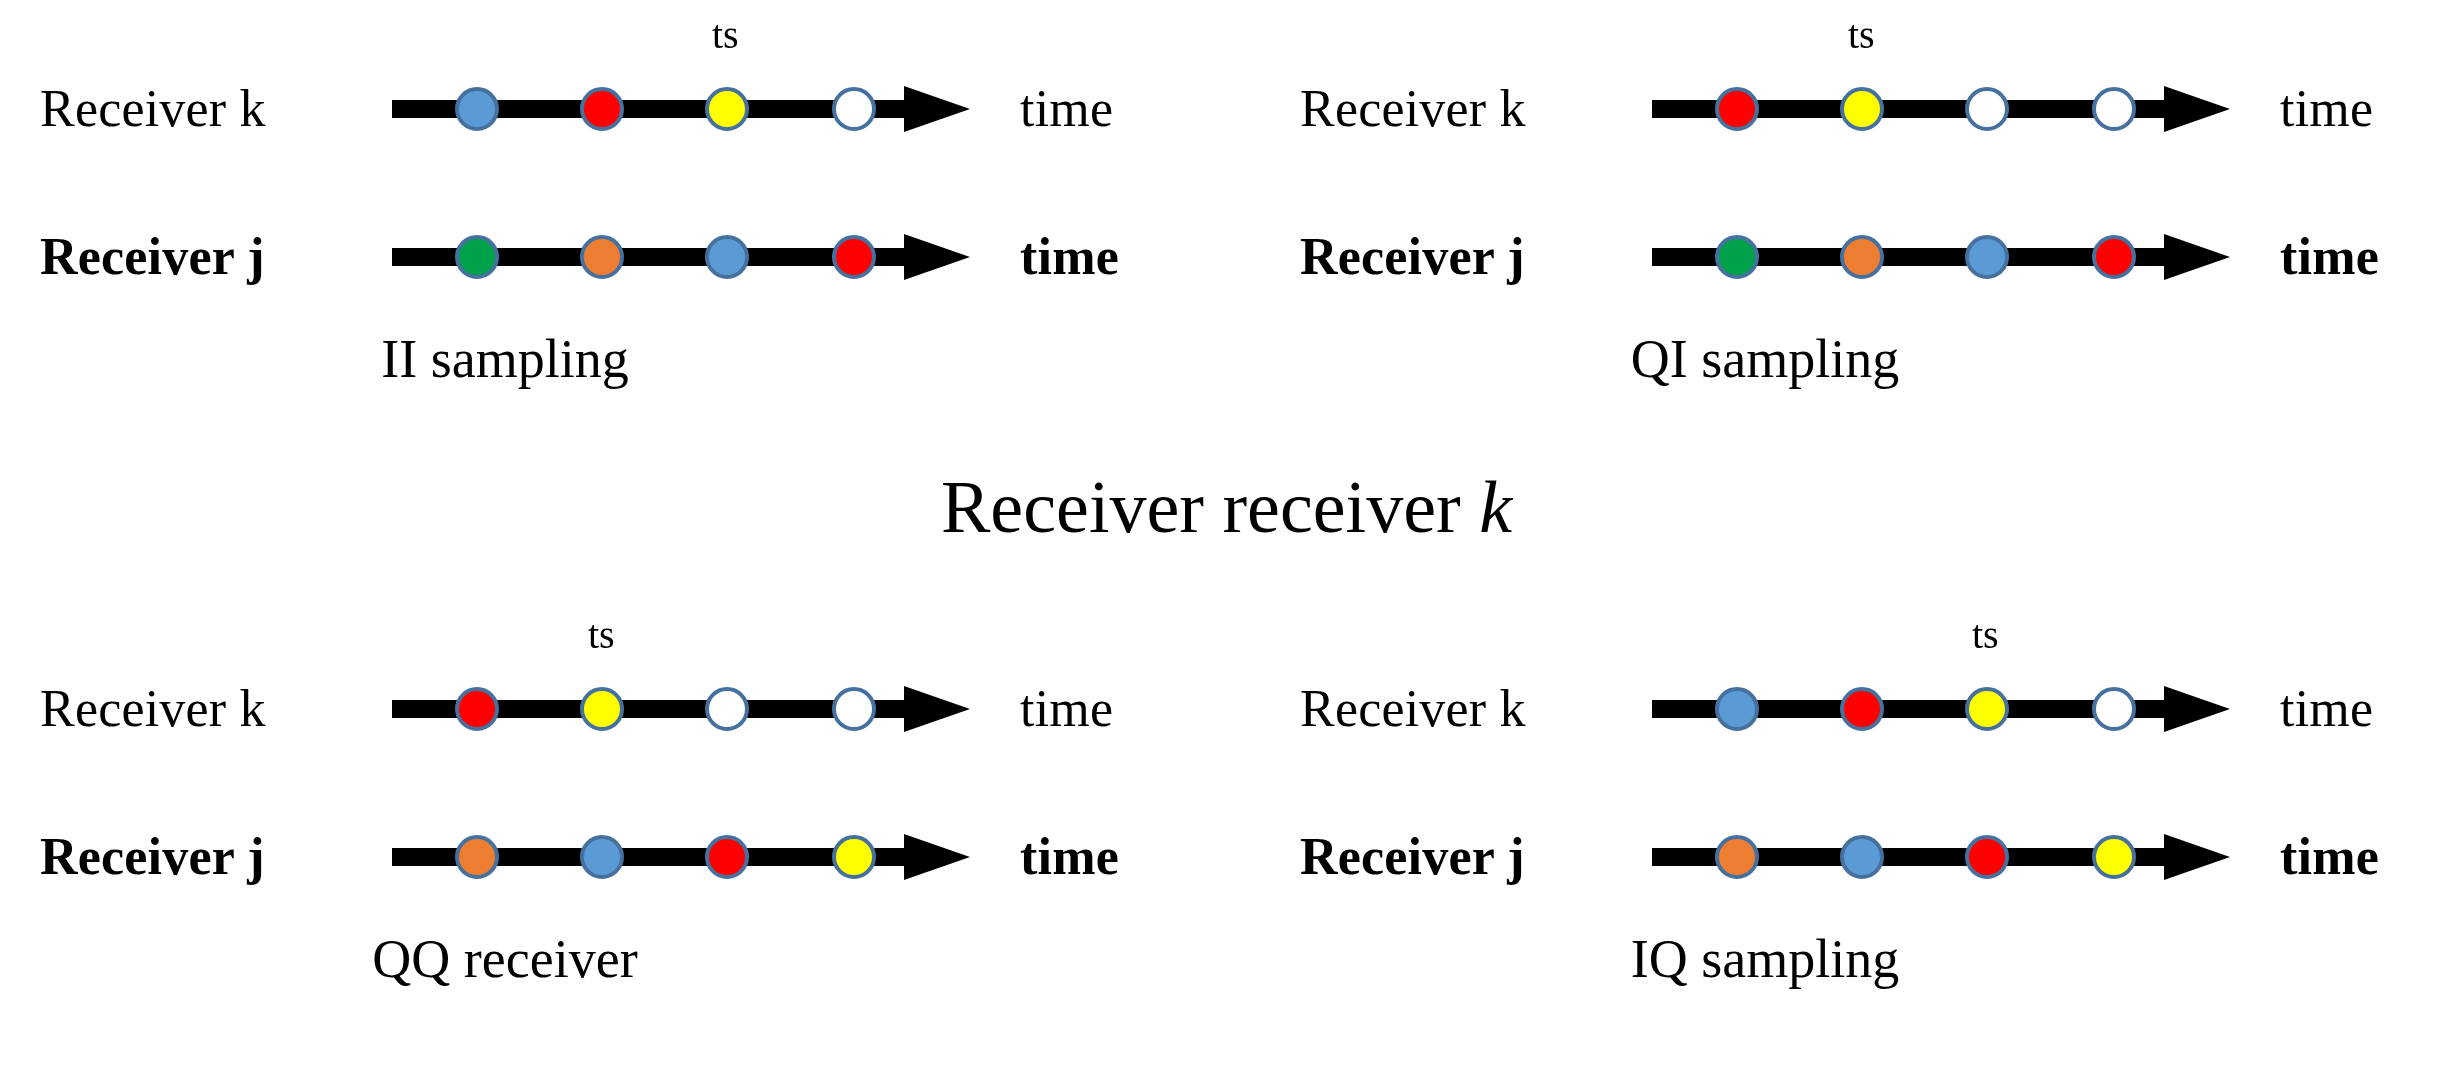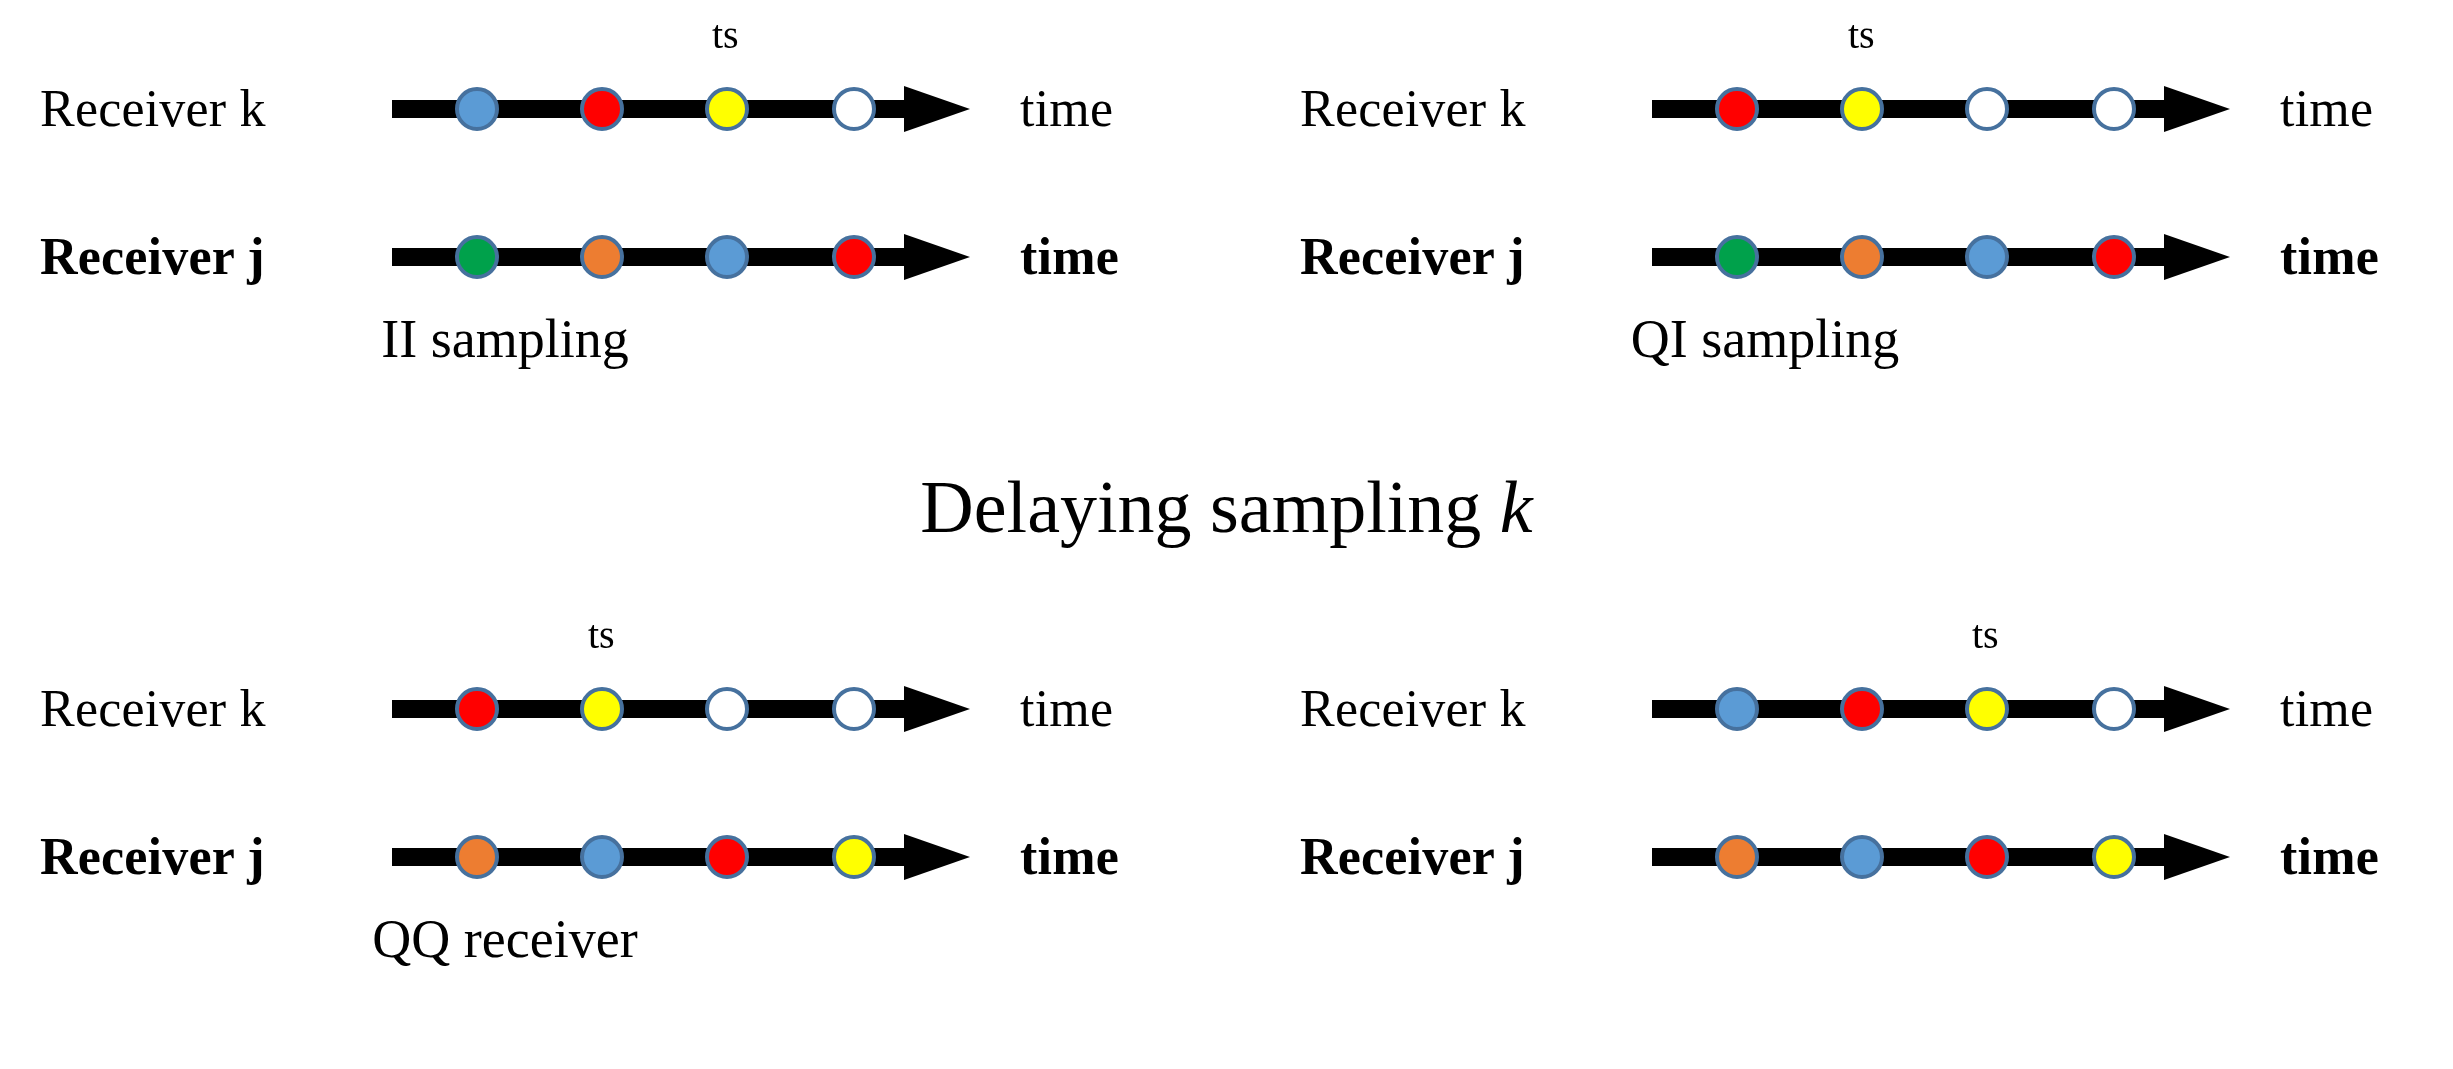--- a/index.html
+++ b/index.html
@@ -114,21 +114,21 @@
     left: 352px;
     font-size: 40px;
     line-height: 1;
     white-space: nowrap;
   }
   .panel .ts-label { margin-left: 0; }
 
   .caption {
     position: absolute;
     left: 0;
-    top: 292px;
+    top: 312px;
     width: 930px;
     text-align: center;
     font-size: 54px;
     line-height: 1;
     white-space: nowrap;
   }
 
   
   .center-title {
     position: absolute;
@@ -209,21 +209,21 @@
         <div class="dot p2 c-blue"></div>
         <div class="dot p3 c-red"></div>
       </div>
       <div class="rx-label" style="left:980px;">time</div>
     </div>
 
     <div class="caption">QI sampling</div>
   </div>
 
   <div class="center-title">
-    <span>Delaying sampling </span><span class="em">k</span>
+    <span>Receiver receiver </span><span class="em">k</span>
   </div>
 
   <div class="panel bl">
 
     <div class="ts-label" style="left:548px;">ts</div>
 
     <div class="tl-row row-k">
       <div class="rx-label">Receiver k</div>
       <div class="axis">
         <div class="axis-line"></div>
@@ -275,15 +275,16 @@
         <div class="axis-line"></div>
         <div class="axis-head"></div>
         <div class="dot p0 c-orange"></div>
         <div class="dot p1 c-blue"></div>
         <div class="dot p2 c-red"></div>
         <div class="dot p3 c-yellow"></div>
       </div>
       <div class="rx-label" style="left:980px;">time</div>
     </div>
 
+    <div class="caption">IQ sampling</div>
   </div>
 
 </div>
 
 </body></html>

